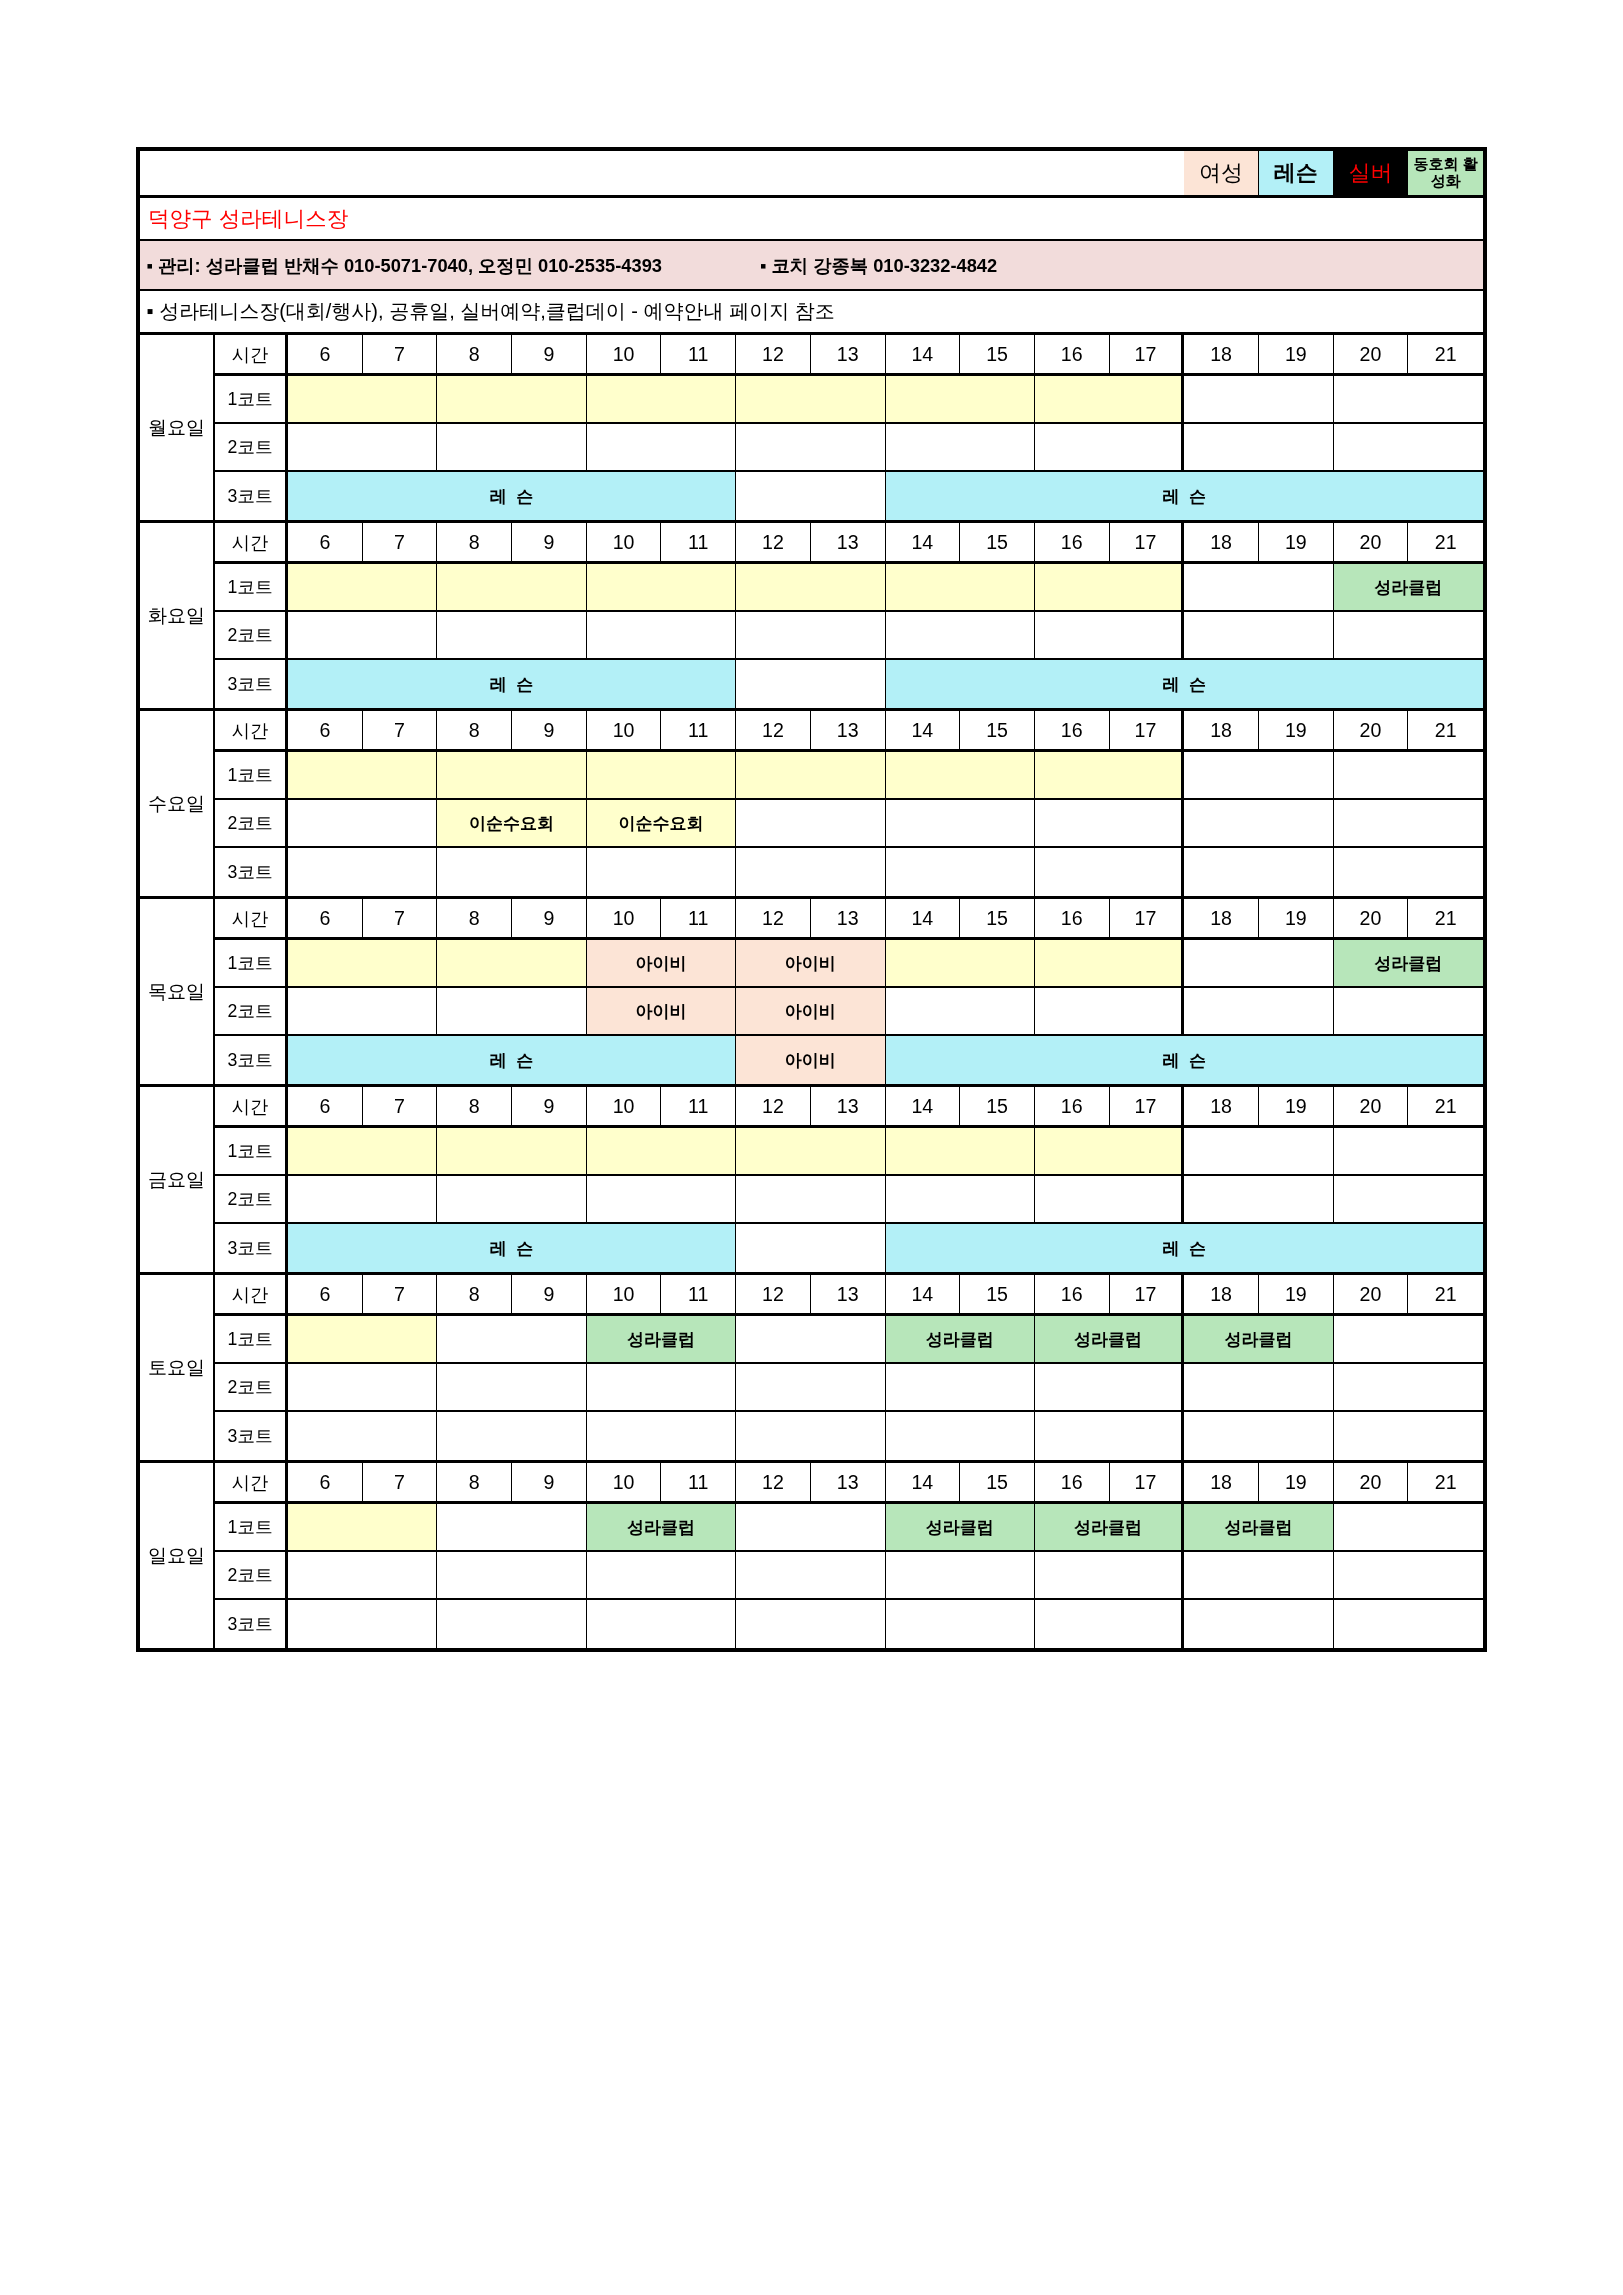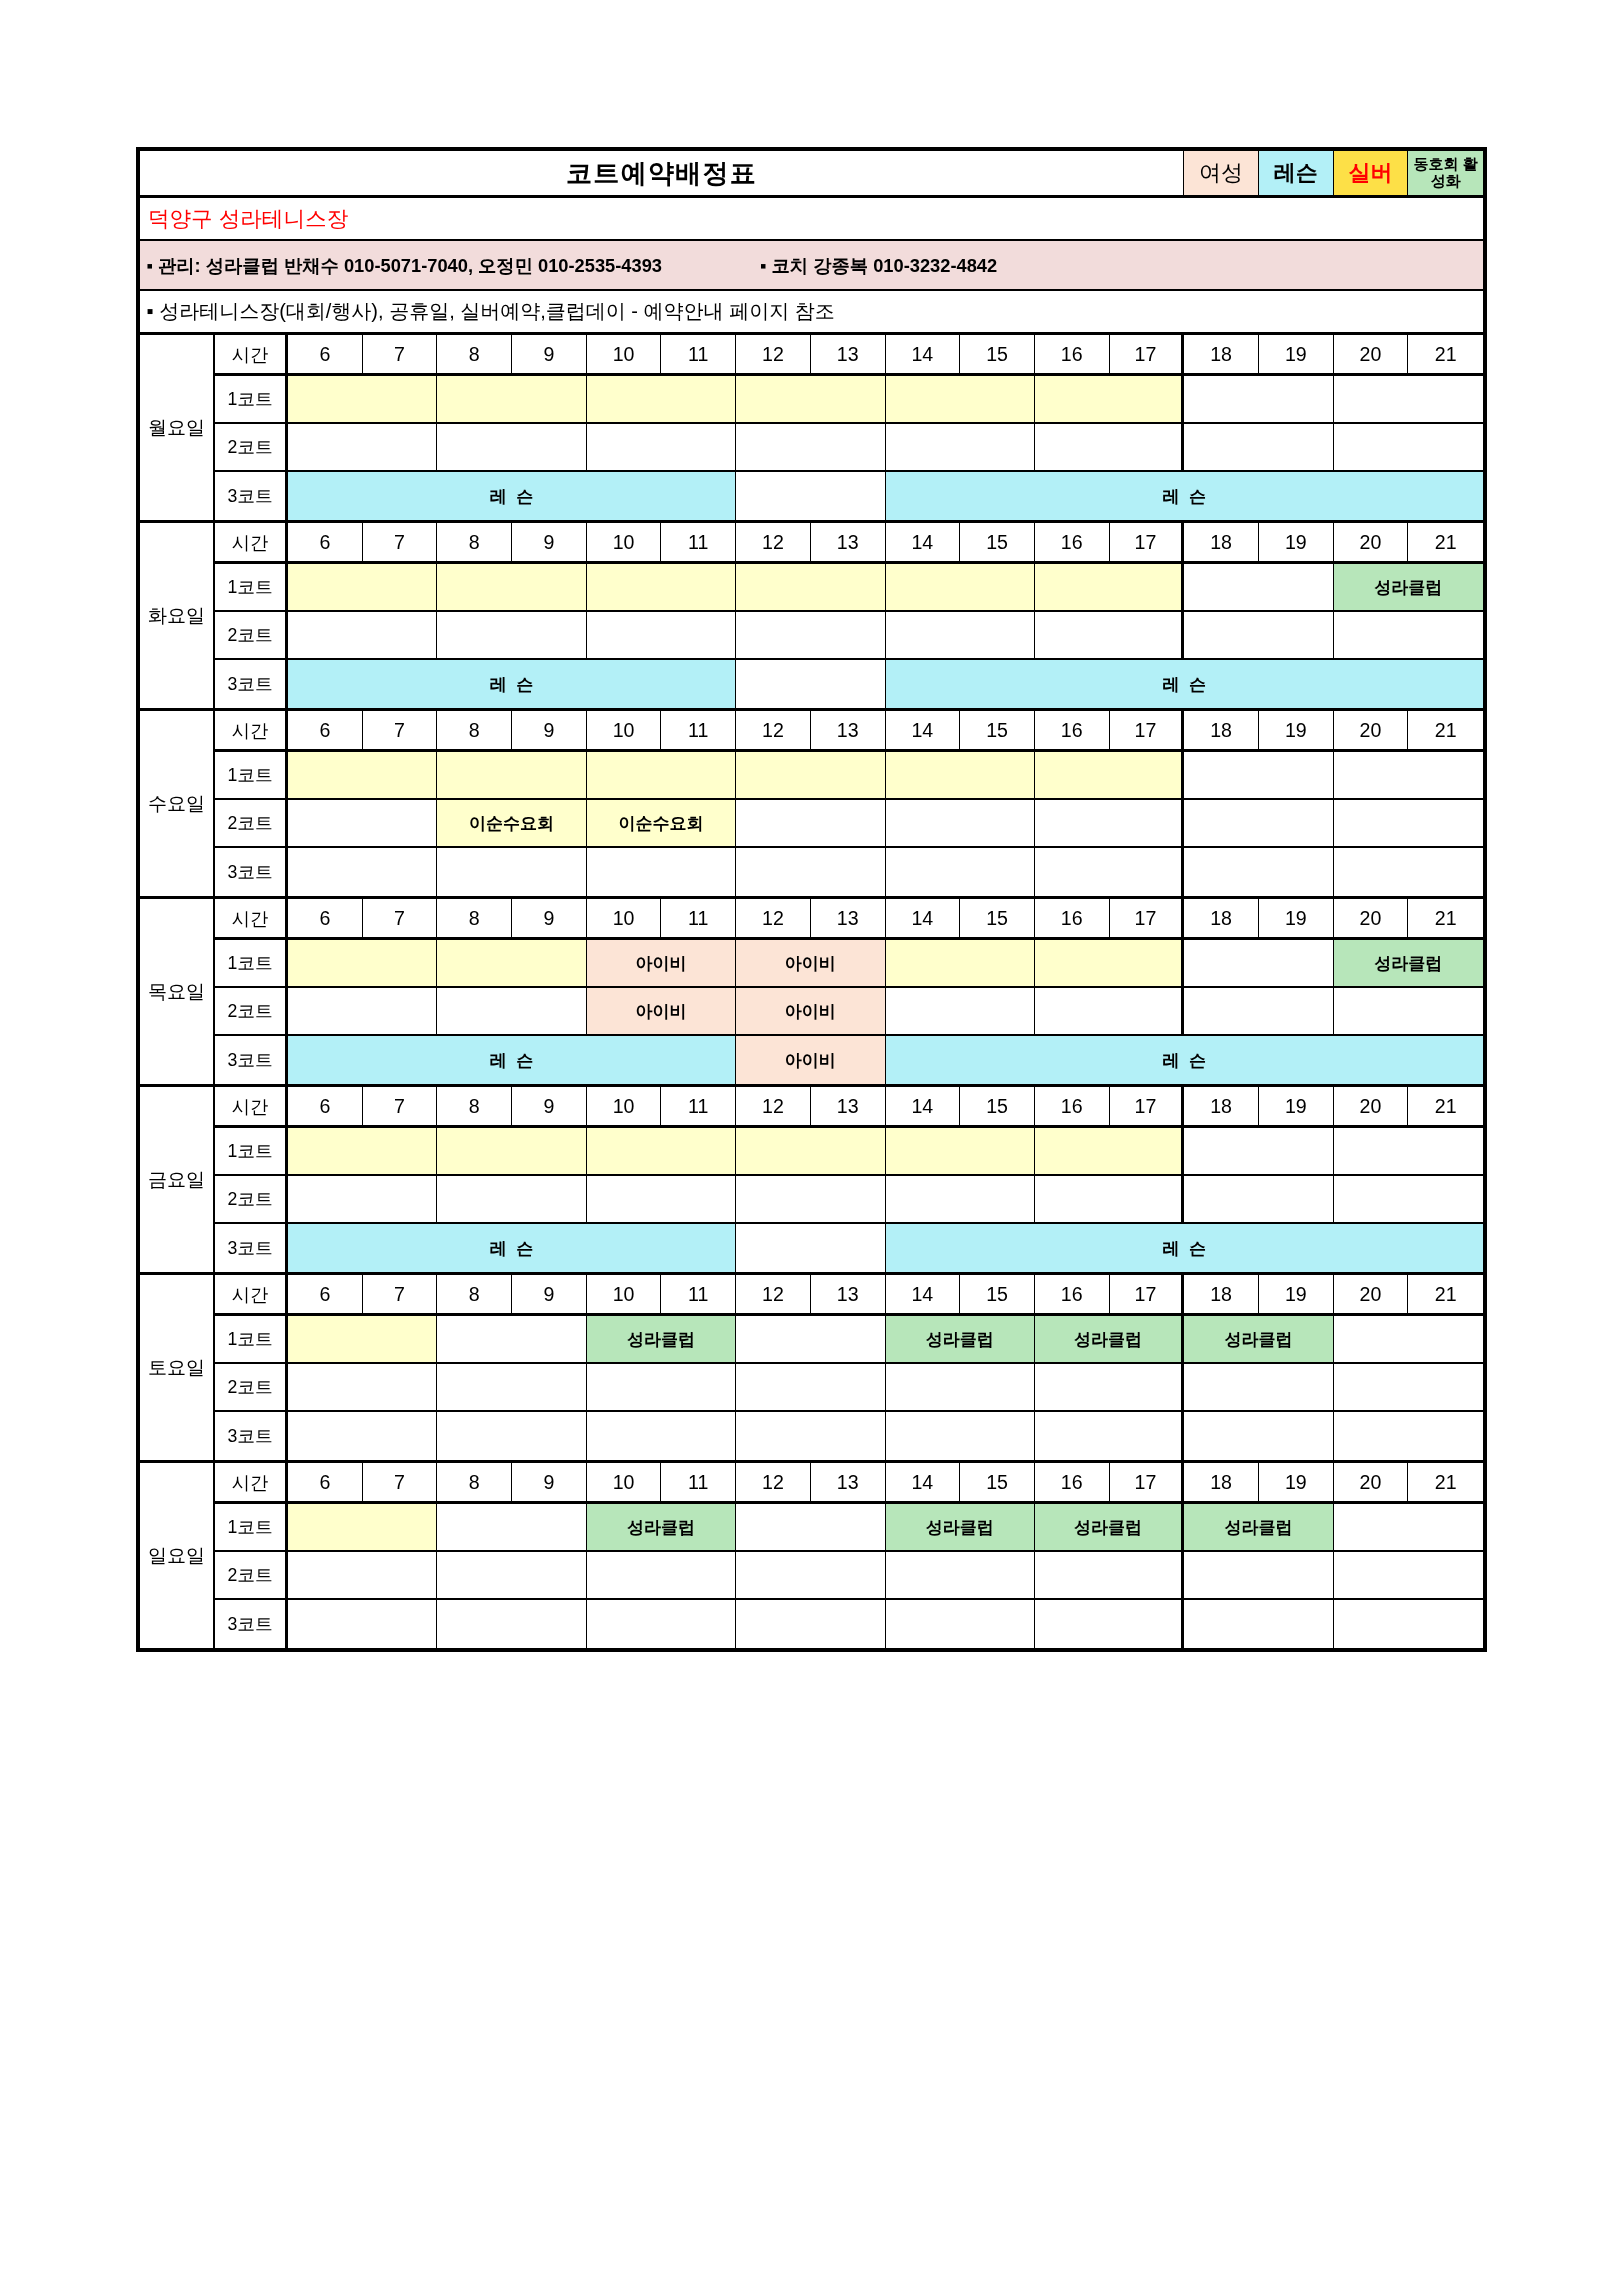--- a/index.html
+++ b/index.html
@@ -44,25 +44,24 @@
   .clabel { grid-column: 2; border-right-width: 3.3px; font-size: 17.7px; }
   .block { font-size: 17px; }
   .booked { font-weight: bold; white-space: pre; }
 </style>
 </head>
 <body>
 
 <div class="sheet">
 
   <div class="grid title-row">
-    <div class="c title-cell">코트예약배정표</div>
 
   <div class="c legend-cell" style="grid-column: 15; background: rgb(252, 228, 214);">여성</div>
       <div class="c legend-cell" style="grid-column: 16; background: rgb(179, 240, 247); font-weight: bold;">레슨</div>
-      <div class="c legend-cell" style="grid-column: 17; background: #fde047; color: rgb(255, 0, 0); font-weight: bold;">실버</div>
+      <div class="c legend-cell" style="grid-column: 17; background: #000000; color: rgb(255, 0, 0);">실버</div>
       <div class="c legend-cell br0" style="grid-column: 18; background: rgb(183, 230, 186); font-weight: bold; font-size: 15px;">동호회 활성화</div>
     </div>
 
   <div class="venue-row">
     <span class="venue-text">덕양구 성라테니스장</span>
   </div>
 
   <div class="admin-row">
     <span>▪ 관리: 성라클럽 반채수 010-5071-7040, 오정민 010-2535-4393</span>
     <span>▪ 코치 강종복 010-3232-4842</span>

